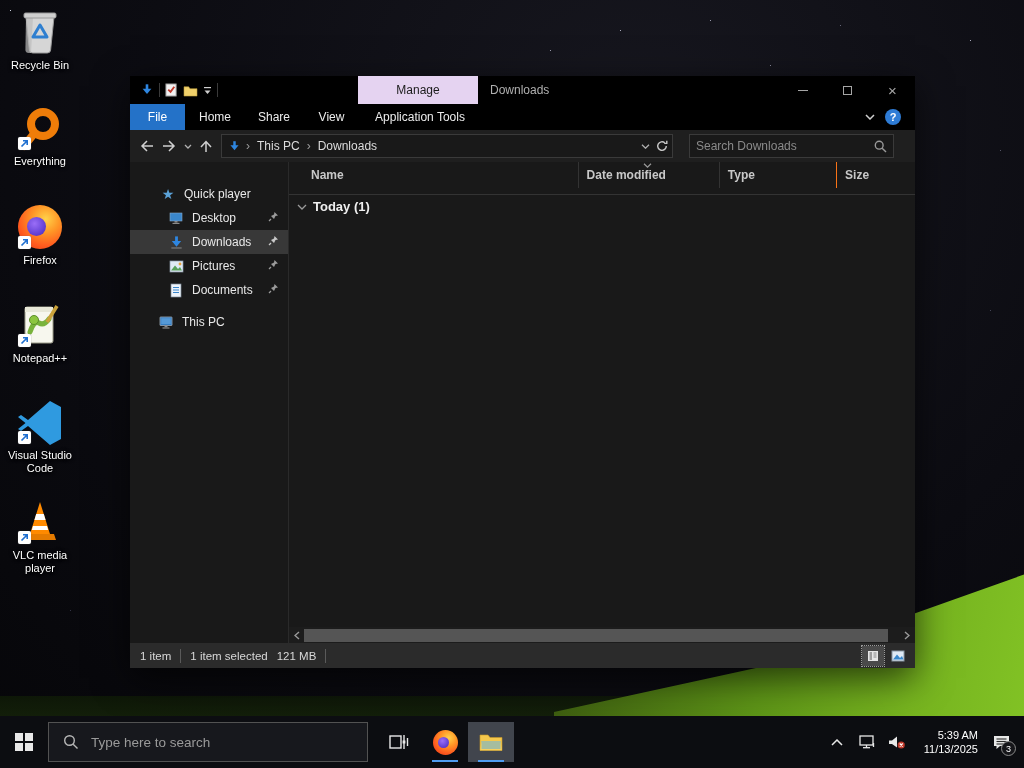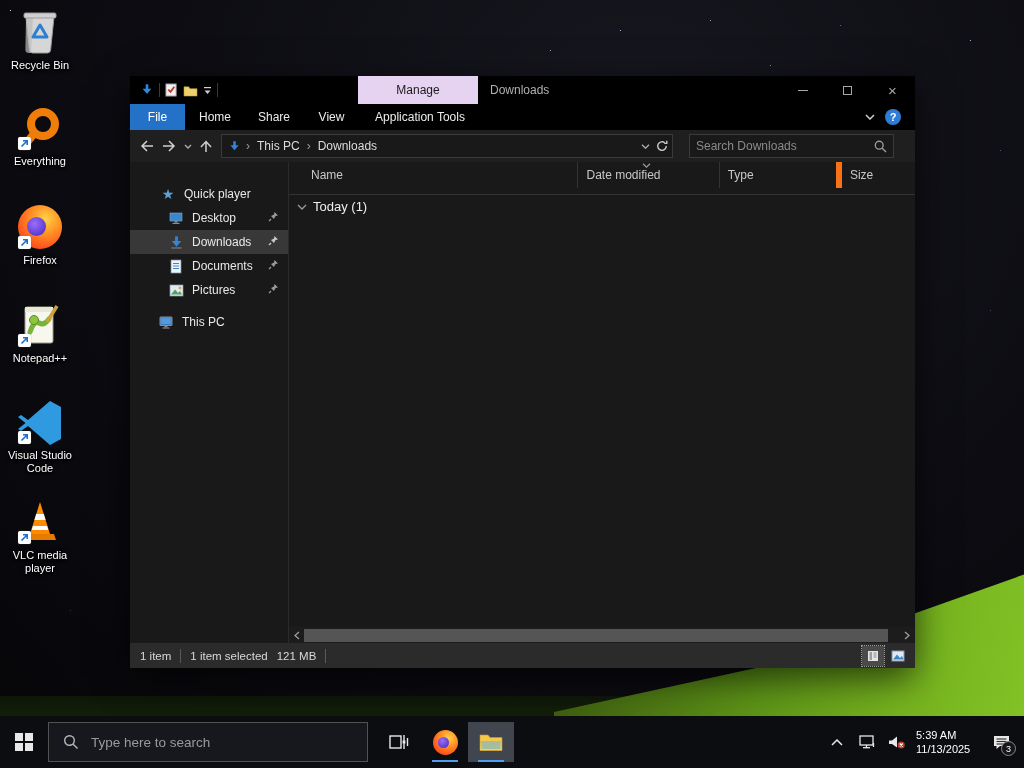--- a/index.html
+++ b/index.html
@@ -74,27 +74,27 @@
   .navpane { width:158px; flex:none; padding-top:20px; position:relative; }
   .navitem { height:24px; display:flex; align-items:center; gap:8px; position:relative; color:#e8e8e8; }
   .navitem.lvl0 { padding-left:30px; }
   .navitem.lvl1 { padding-left:38px; }
   .navitem.root { padding-left:28px; }
   .navitem.selected { background:#383838; }
   .nav-ico { width:16px; height:16px; flex:none; display:flex; align-items:center; justify-content:center; }
   .pin { position:absolute; right:9px; top:5px; }
   .nav-gap { height:8px; }
 
-  .filepane { flex:1; display:flex; flex-direction:column; border-left:1px solid #2a2a2a; min-width:0; }
+  .filepane { flex:1; display:flex; flex-direction:column; border-left:1px solid #2a2a2a; min-width:0;font-weight:bold; }
   .colheaders { height:26px; display:flex; flex:none; color:#c8c8c8; position:relative; }
   .ch { display:flex; align-items:center; }
   .ch-name { width:271px; padding-left:22px; }
   .ch-date { width:147px; padding-left:8px; border-left:1px solid #333; position:relative;margin-left:28px; }
   .ch-type { width:122px; padding-left:8px; border-left:1px solid #333; }
-  .ch-size { width:82px;  padding-left:8px; border-left:6px solid #f97316; }
+  .ch-size { width:82px;  padding-left:8px; border-left:1px solid #f97316; }
   .sort-arrow { position:absolute; left:64px; top:1px; }
 
   .rows { flex:1; position:relative; padding-top:4px; min-height:0; }
   .group-hdr { height:24px; margin-top:2px; border-top:1px solid #333; display:flex; align-items:center;
     gap:6px; padding-left:8px; color:#efefef; font-size:13px; }
   .frow { position:relative; height:24px; margin-left:18px; width:599px; background:#4f4f4f; color:#f2f2f2; }
   .frow .cell { position:absolute; top:0; height:24px; display:flex; align-items:center; }
   .cell-icon { left:5px; }
   .cell-name { left:26px; }
   .cell-date { left:260px; }
@@ -123,21 +123,21 @@
     align-items:center; gap:12px; padding:0 14px; color:#9a9a9a; font-size:13.5px; }
   .taskbtn { width:46px; height:40px; display:flex; align-items:center; justify-content:center; position:relative; }
   .taskbtn.active { background:#41454d; }
   .taskbtn .underline { position:absolute; bottom:0; left:10px; right:10px; height:2px; background:#4f9cf0; }
   .ff-small { width:25px; height:25px; border-radius:50%;
     background:radial-gradient(circle at 63% 32%, #ffd24a 0%, #ff9626 34%, #ff5b1f 66%, #e0330e 100%); position:relative; }
   .ff-small::after { content:""; position:absolute; left:5px; top:7px; width:11px; height:11px; border-radius:50%;
     background:radial-gradient(circle at 40% 35%, #9a6ef7 0%, #5d3bd0 70%, #46289e 100%); }
   .tray { margin-left:auto; display:flex; align-items:center; gap:4px; padding-right:6px; }
   .tray-ico { width:26px; height:40px; display:flex; align-items:center; justify-content:center; position:relative; color:#e8e8e8; }
-  .clock { width:66px; text-align:left; color:#fff; font-size:11px; line-height:1.3; padding:0 2px; }
+  .clock { width:66px; text-align:right; color:#fff; font-size:11px; line-height:1.3; padding:0 2px; }
   .notif { width:34px; height:40px; display:flex; align-items:center; justify-content:center; position:relative; }
   .notif-badge { position:absolute; right:2px; bottom:6px; width:15px; height:15px; border-radius:50%;
     background:#16161a; border:1px solid #8a8a8a; color:#fff; font-size:9px; display:flex;
     align-items:center; justify-content:center; }
 
   svg { display:block; }
 </style>
 </head>
 <body>
 
@@ -387,44 +387,44 @@
         <span>Downloads</span>
         <span class="pin">
           <svg width="11" height="11" viewBox="0 0 11 11">
               <path d="M6.5 1 L10 4.5 L7.5 5 L6 8 L3 5 L6 3.5 Z" fill="#c8c8c8"></path>
               <line x1="3" y1="8" x2="1" y2="10" stroke="#c8c8c8" stroke-width="1.2"></line>
             </svg>
         </span>
       </div>
       <div class="navitem lvl1">
         <span class="nav-ico">
+          <svg width="15" height="13" viewBox="0 0 15 13">
+              <rect x="1" y="1" width="13" height="11" fill="#dfeaf5" stroke="#8a98a6" stroke-width=".7"></rect>
+              <path d="M2 10.5 L6 5.5 L9 9 L11 7 L13 10.5 Z" fill="#58a05a"></path>
+              <circle cx="11" cy="4" r="1.4" fill="#e8a33d"></circle>
+            </svg>
+        </span>
+        <span>Pictures</span>
+        <span class="pin">
+          <svg width="11" height="11" viewBox="0 0 11 11">
+              <path d="M6.5 1 L10 4.5 L7.5 5 L6 8 L3 5 L6 3.5 Z" fill="#9a9a9a"></path>
+              <line x1="3" y1="8" x2="1" y2="10" stroke="#9a9a9a" stroke-width="1.2"></line>
+            </svg>
+        </span>
+      </div>
+      <div class="navitem lvl1">
+        <span class="nav-ico">
           <svg width="14" height="15" viewBox="0 0 14 15">
               <rect x="2" y="1" width="10" height="13" fill="#eef4fb" stroke="#7e8c9a" stroke-width=".7"></rect>
               <line x1="4" y1="4.5" x2="10" y2="4.5" stroke="#3a87cc"></line>
               <line x1="4" y1="7" x2="10" y2="7" stroke="#3a87cc"></line>
               <line x1="4" y1="9.5" x2="10" y2="9.5" stroke="#3a87cc"></line>
             </svg>
         </span>
         <span>Documents</span>
-        <span class="pin">
-          <svg width="11" height="11" viewBox="0 0 11 11">
-              <path d="M6.5 1 L10 4.5 L7.5 5 L6 8 L3 5 L6 3.5 Z" fill="#9a9a9a"></path>
-              <line x1="3" y1="8" x2="1" y2="10" stroke="#9a9a9a" stroke-width="1.2"></line>
-            </svg>
-        </span>
-      </div>
-      <div class="navitem lvl1">
-        <span class="nav-ico">
-          <svg width="15" height="13" viewBox="0 0 15 13">
-              <rect x="1" y="1" width="13" height="11" fill="#dfeaf5" stroke="#8a98a6" stroke-width=".7"></rect>
-              <path d="M2 10.5 L6 5.5 L9 9 L11 7 L13 10.5 Z" fill="#58a05a"></path>
-              <circle cx="11" cy="4" r="1.4" fill="#e8a33d"></circle>
-            </svg>
-        </span>
-        <span>Pictures</span>
         <span class="pin">
           <svg width="11" height="11" viewBox="0 0 11 11">
               <path d="M6.5 1 L10 4.5 L7.5 5 L6 8 L3 5 L6 3.5 Z" fill="#9a9a9a"></path>
               <line x1="3" y1="8" x2="1" y2="10" stroke="#9a9a9a" stroke-width="1.2"></line>
             </svg>
         </span>
       </div>
       <div class="nav-gap"></div>
       <div class="navitem root">
         <span class="nav-ico">

